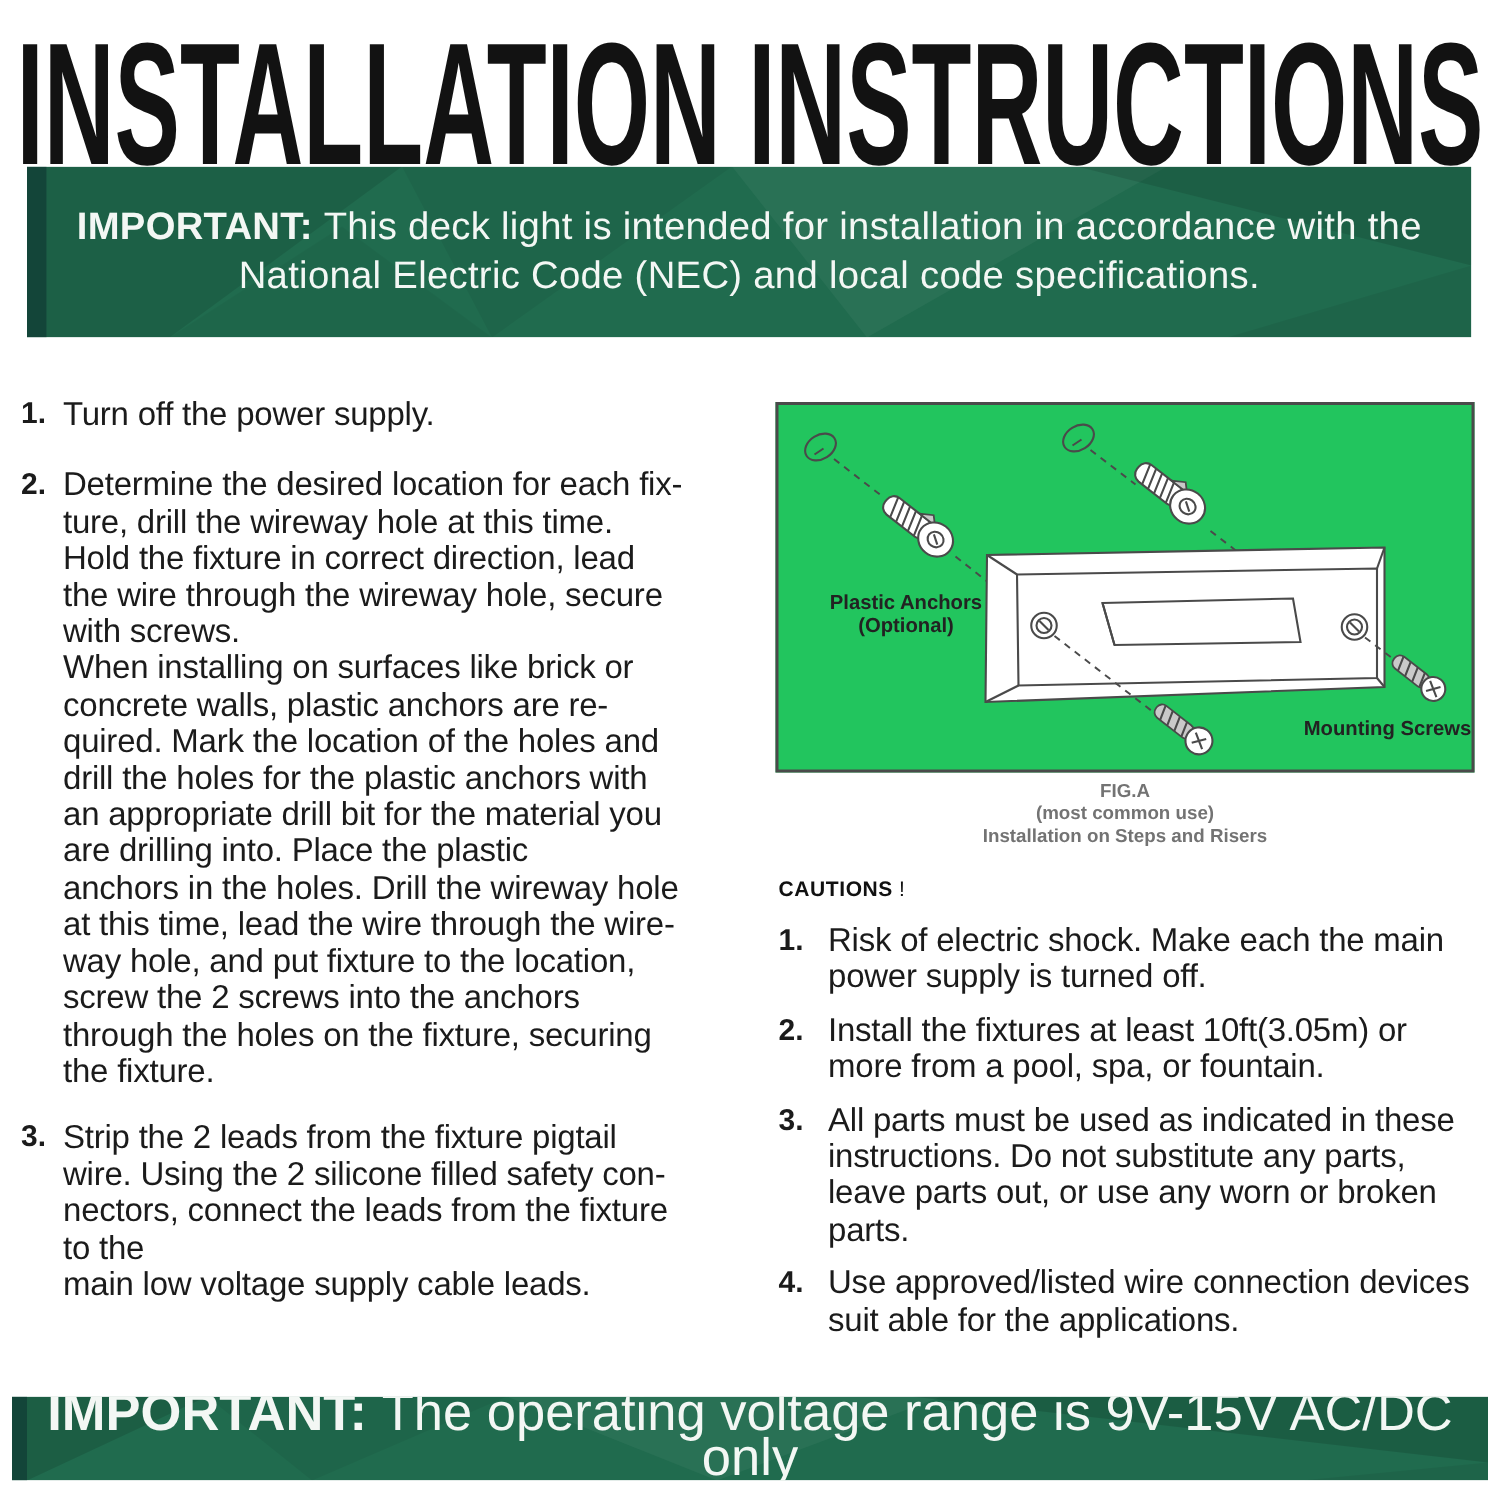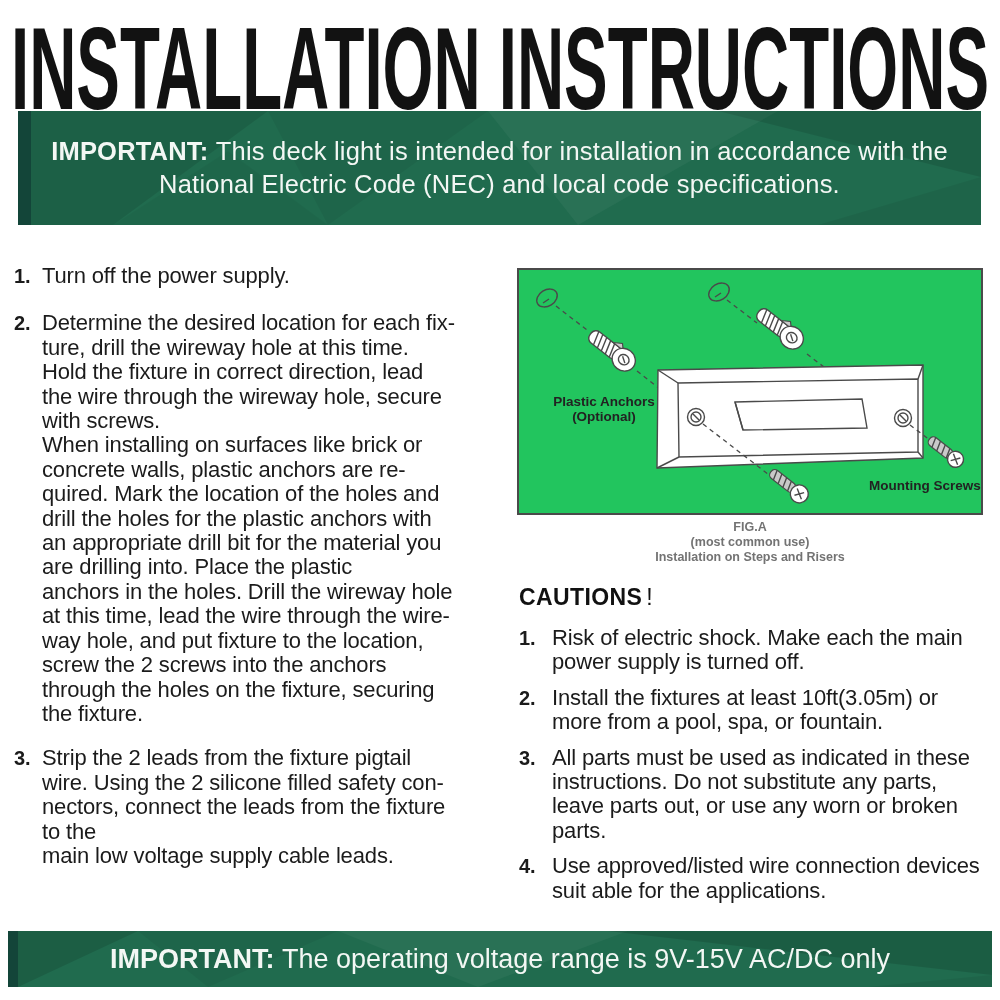--- a/index.html
+++ b/index.html
@@ -14,42 +14,42 @@
   .banner svg.pattern{position:absolute;left:0;top:0;width:100%;height:100%;}
   .banner .banner-text{
     position:relative;z-index:2;width:100%;height:100%;
     display:flex;flex-direction:column;align-items:center;justify-content:center;
     text-align:center;
     border-radius:14px;
   }
   .banner-top{left:18px;top:111px;width:963px;height:114px;}
   .banner-top .banner-text{font-size:25.5px;line-height:33px;letter-spacing:0.2px;}
   .banner-bottom{left:8px;top:931px;width:984px;height:56px;}
-  .banner-bottom .banner-text{font-size:27px;line-height:30px;}
+  .banner-bottom .banner-text{font-size:35px;line-height:30px;justify-content:flex-end;}
   .b-label{font-weight:bold;}
   
   .instructions{position:absolute;left:14px;top:264px;width:492px;}
   .item{display:flex;align-items:flex-start;}
   .item .num{flex:none;width:28px;font-weight:bold;font-size:20px;line-height:24.4px;}
   .item .txt{font-size:22px;line-height:24.4px;white-space:pre-line;letter-spacing:-0.15px;}
   .instructions .item{margin-bottom:23px;}
   .instructions .item:last-child{margin-bottom:0;}
   .instructions .item:nth-child(2){margin-bottom:20px;}
   
   .figure-box{
     position:absolute;left:517px;top:268px;width:466px;height:247px;
     border:2px solid #4a4a4a;box-sizing:border-box;background:#22c55e;
   }
   .figure-caption{
     position:absolute;left:517px;top:520px;width:466px;text-align:center;
     font-size:12.5px;font-weight:bold;line-height:15px;color:#737373;
   }
   
   .cautions{position:absolute;left:519px;top:584px;width:478px;}
-  .cautions-title{font-size:23px;margin-bottom:15px;color:#111;}
+  .cautions-title{font-size:14px;margin-bottom:15px;color:#111;}
   .cautions-title .t-main{font-weight:bold;letter-spacing:0.4px;}
   .cautions-title .t-bang{font-weight:normal;margin-left:4px;}
   .cautions .item{margin-bottom:11px;}
   .cautions .item .num{width:33px;}
   
   .fig-line{stroke:#4a4a4a;stroke-width:1.4;fill:none;}
   .fig-dash{stroke:#4a4a4a;stroke-width:1.3;fill:none;stroke-dasharray:4.5 4;}
   .fig-fill{fill:#ffffff;stroke:#4a4a4a;stroke-width:1.4;}
   .fig-gray{fill:#c9c9c9;stroke:#4a4a4a;stroke-width:1.2;}
   .fig-label{font-family:"Liberation Sans",sans-serif;font-size:13.5px;font-weight:bold;fill:#222;}

